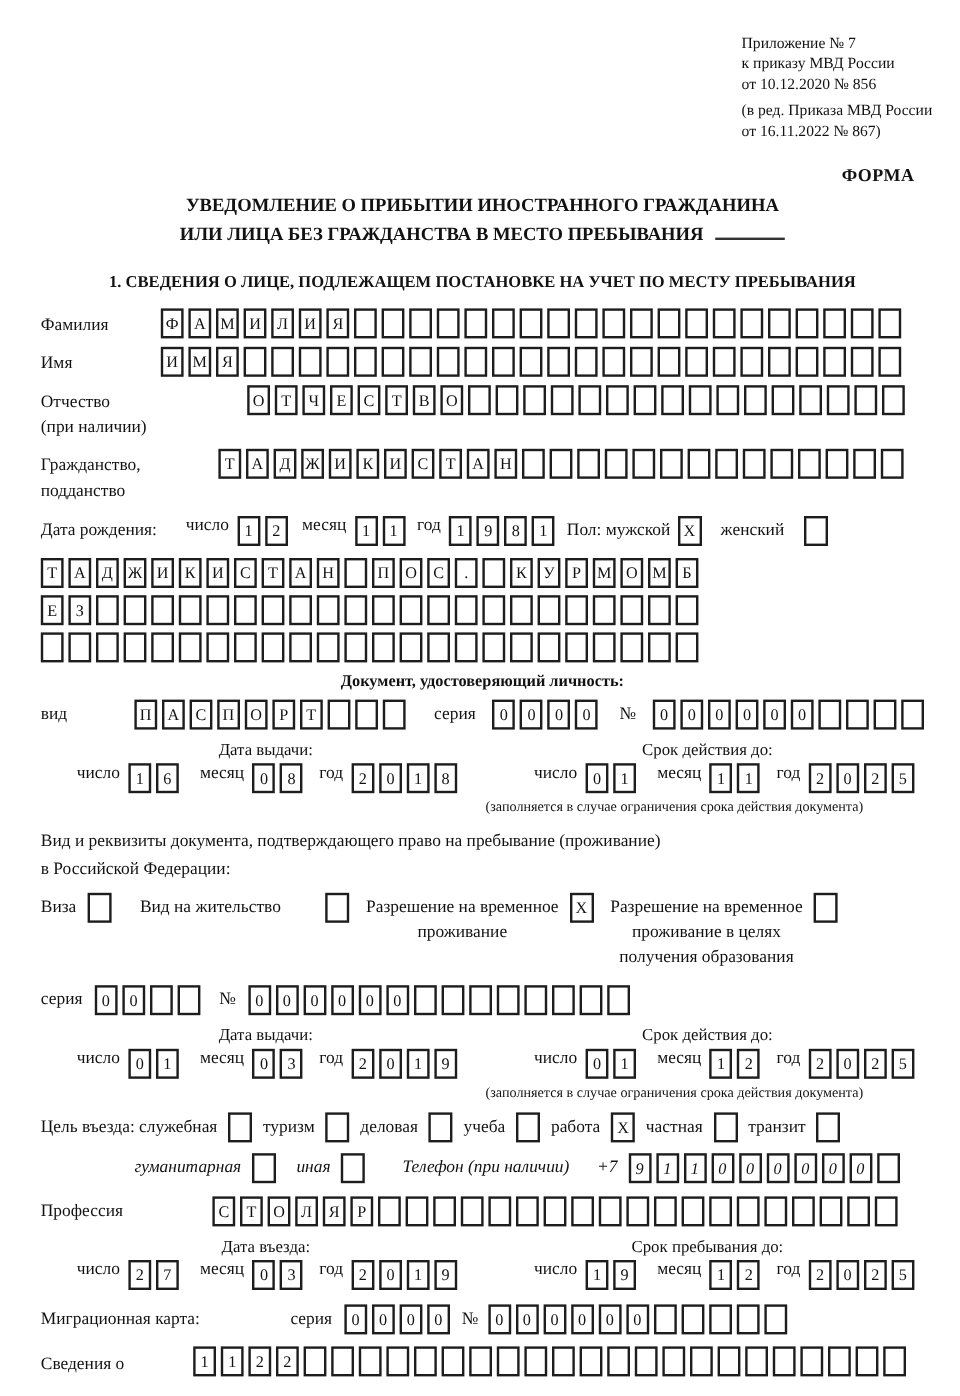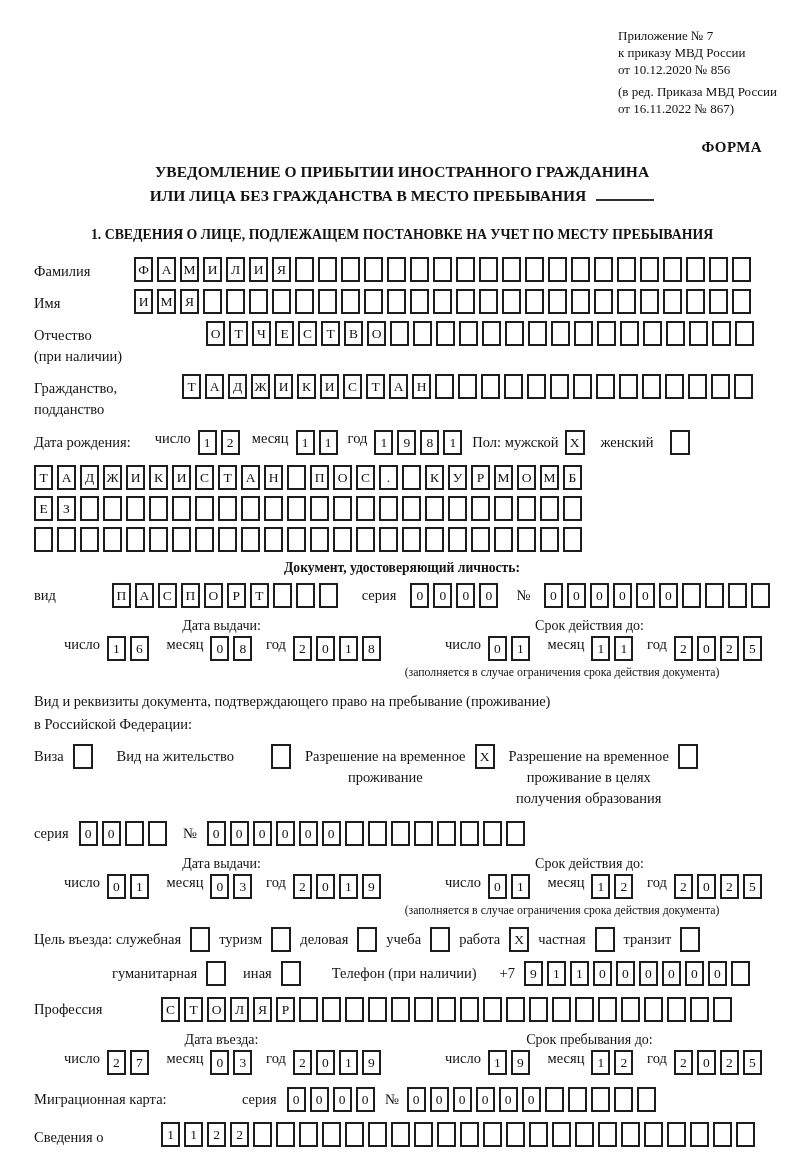--- a/index.html
+++ b/index.html
@@ -40,21 +40,21 @@
   .note { font-size:11.8px; text-align:center; padding-left:320px; margin-top:4px; white-space:nowrap; }
   .para { margin-top:10px; line-height:1.6; }
   
   .perm-row { display:flex; align-items:flex-start; margin-top:8px; gap:14px; }
   .perm-item { display:flex; align-items:flex-start; gap:9px; }
   .perm-text { line-height:1.45; padding-top:2px; }
   .perm-text.center { text-align:center; }
   
   .purpose-row { display:flex; align-items:center; margin-top:9px; gap:9px; flex-wrap:nowrap; }
   .purpose-row .plabel { white-space:nowrap; }
-  .indent78 { padding-left:78px; }
+  .indent78 { padding-left:78px;font-style:italic; }
 </style>
 </head>
 <body>
 
 <div class="page">
 
   <div class="annex">
     <div>Приложение № 7</div>
     <div>к приказу МВД России</div>
     <div>от 10.12.2020 № 856</div>
@@ -561,21 +561,21 @@
         <span class="cell">0</span>
         <span class="cell">0</span>
         <span class="cell">0</span>
         <span class="cell">0</span>
         <span class="cell">0</span>
         <span class="cell">0</span>
         <span class="cell"></span>
       </span>
   </div>
 
-  <div class="frow" style="align-items:center; margin-top:11px;">
+  <div class="frow" style="align-items:center; margin-top:11px;gap:16px;">
     <span class="w127">Профессия</span>
     <span class="cells">
         <span class="cell">С</span>
         <span class="cell">Т</span>
         <span class="cell">О</span>
         <span class="cell">Л</span>
         <span class="cell">Я</span>
         <span class="cell">Р</span>
         <span class="cell"></span>
         <span class="cell"></span>

